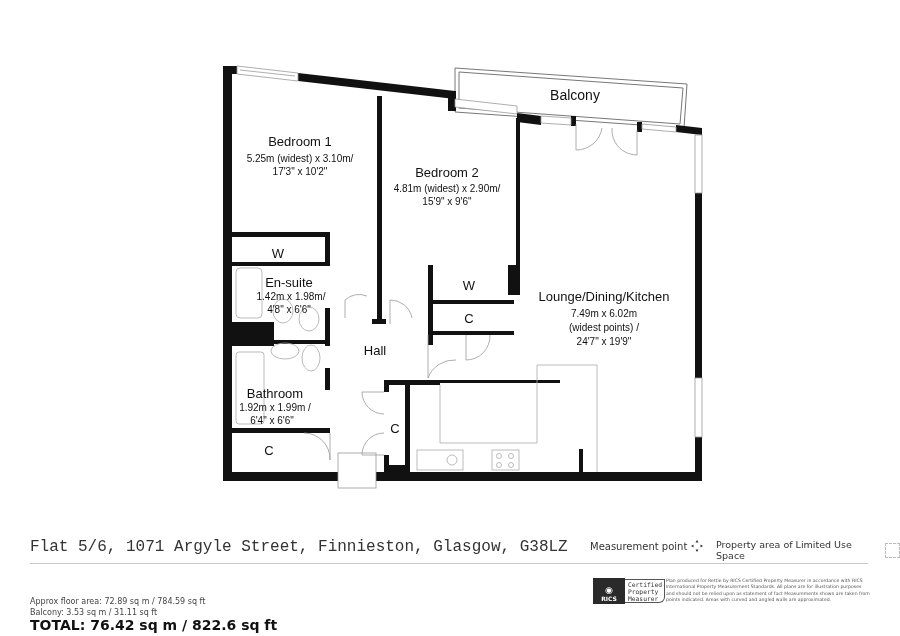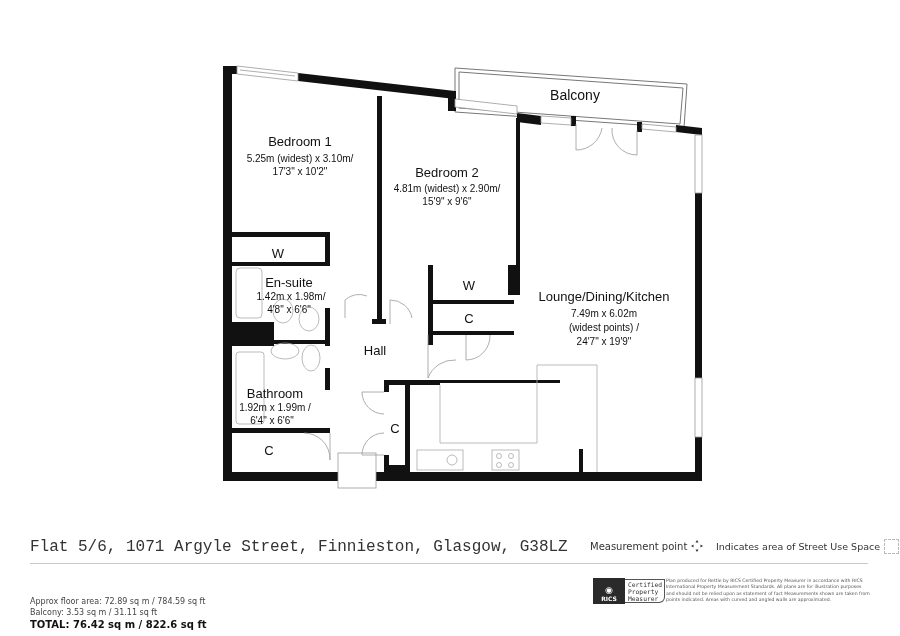--- a/index.html
+++ b/index.html
@@ -5,21 +5,21 @@
   html, body { margin:0; padding:0; background:#ffffff; }
   body { width:900px; height:636px; position:relative; overflow:hidden; font-family:"DejaVu Sans", sans-serif; color:#222; }
   #plan { position:absolute; left:0; top:0; width:900px; height:520px; }
   .room-label { font-family:"Liberation Sans", sans-serif; fill:#111; }
   .footer-address { position:absolute; left:30px; top:538px; font-size:16px; color:#333; font-family:Liberation Mono, monospace; }
   .legend-measure { position:absolute; left:590px; top:539px; font-size:10px; color:#333; display:flex; align-items:center; gap:3px; }
   .legend-limited { position:absolute; left:716px; top:539px; font-size:9.5px; color:#333; display:flex; align-items:center; gap:4px; }
   .limited-box { width:13px; height:13px; border:1px dashed #bbb; display:inline-block; }
   .divider { position:absolute; left:30px; top:563px; width:838px; height:1px; background:#c8c8c8; }
   .area-block { position:absolute; left:30px; top:596px; font-size:8px; color:#444; line-height:11px; }
-  .area-total { font-size:10px; color:#111; font-weight:bold; line-height:14px; }
+  .area-total { font-size:14px; color:#111; font-weight:bold; line-height:14px; }
   .rics { position:absolute; left:593px; top:578px; display:flex; align-items:center; }
   .rics-logo { width:32px; height:26px; background:#2a2a2a; color:#fff; font-size:6px; font-weight:bold; display:flex; flex-direction:column; align-items:center; justify-content:flex-end; padding-bottom:2px; box-sizing:border-box; }
   .rics-cert { border:1px solid #555; border-left:none; border-radius:0 0 6px 0; height:24px; width:40px; font-size:6.3px; line-height:7px; padding:1px 3px; box-sizing:border-box; color:#333; font-family:"DejaVu Sans Mono", monospace; }
   .disclaimer { position:absolute; left:666px; top:578px; width:205px; font-size:4.6px; line-height:6.3px; color:#555; }
 </style>
 </head>
 <body>
 
 <svg id="plan" viewBox="0 0 900 520" xmlns="http://www.w3.org/2000/svg">
 
@@ -165,21 +165,21 @@
   <span>Measurement point</span>
   <svg width="14" height="14" viewBox="0 0 14 14">
     <polygon points="7,1 5.5,3.5 8.5,3.5" fill="#333"></polygon>
     <polygon points="7,13 5.5,10.5 8.5,10.5" fill="#333"></polygon>
     <polygon points="1,7 3.5,5.5 3.5,8.5" fill="#333"></polygon>
     <polygon points="13,7 10.5,5.5 10.5,8.5" fill="#333"></polygon>
   </svg>
 </div>
 
 <div class="legend-limited">
-  <span>Indicates area of  Street Use Space</span>
+  <span>Property area of  Limited Use Space</span>
   <span class="limited-box"></span>
 </div>
 
 <div class="divider"></div>
 
 <div class="area-block">
   <div>Approx floor area: 72.89 sq m / 784.59 sq ft</div>
   <div>Balcony: 3.53 sq m / 31.11 sq ft</div>
   <div class="area-total">TOTAL: 76.42 sq m / 822.6 sq ft</div>
 </div>

